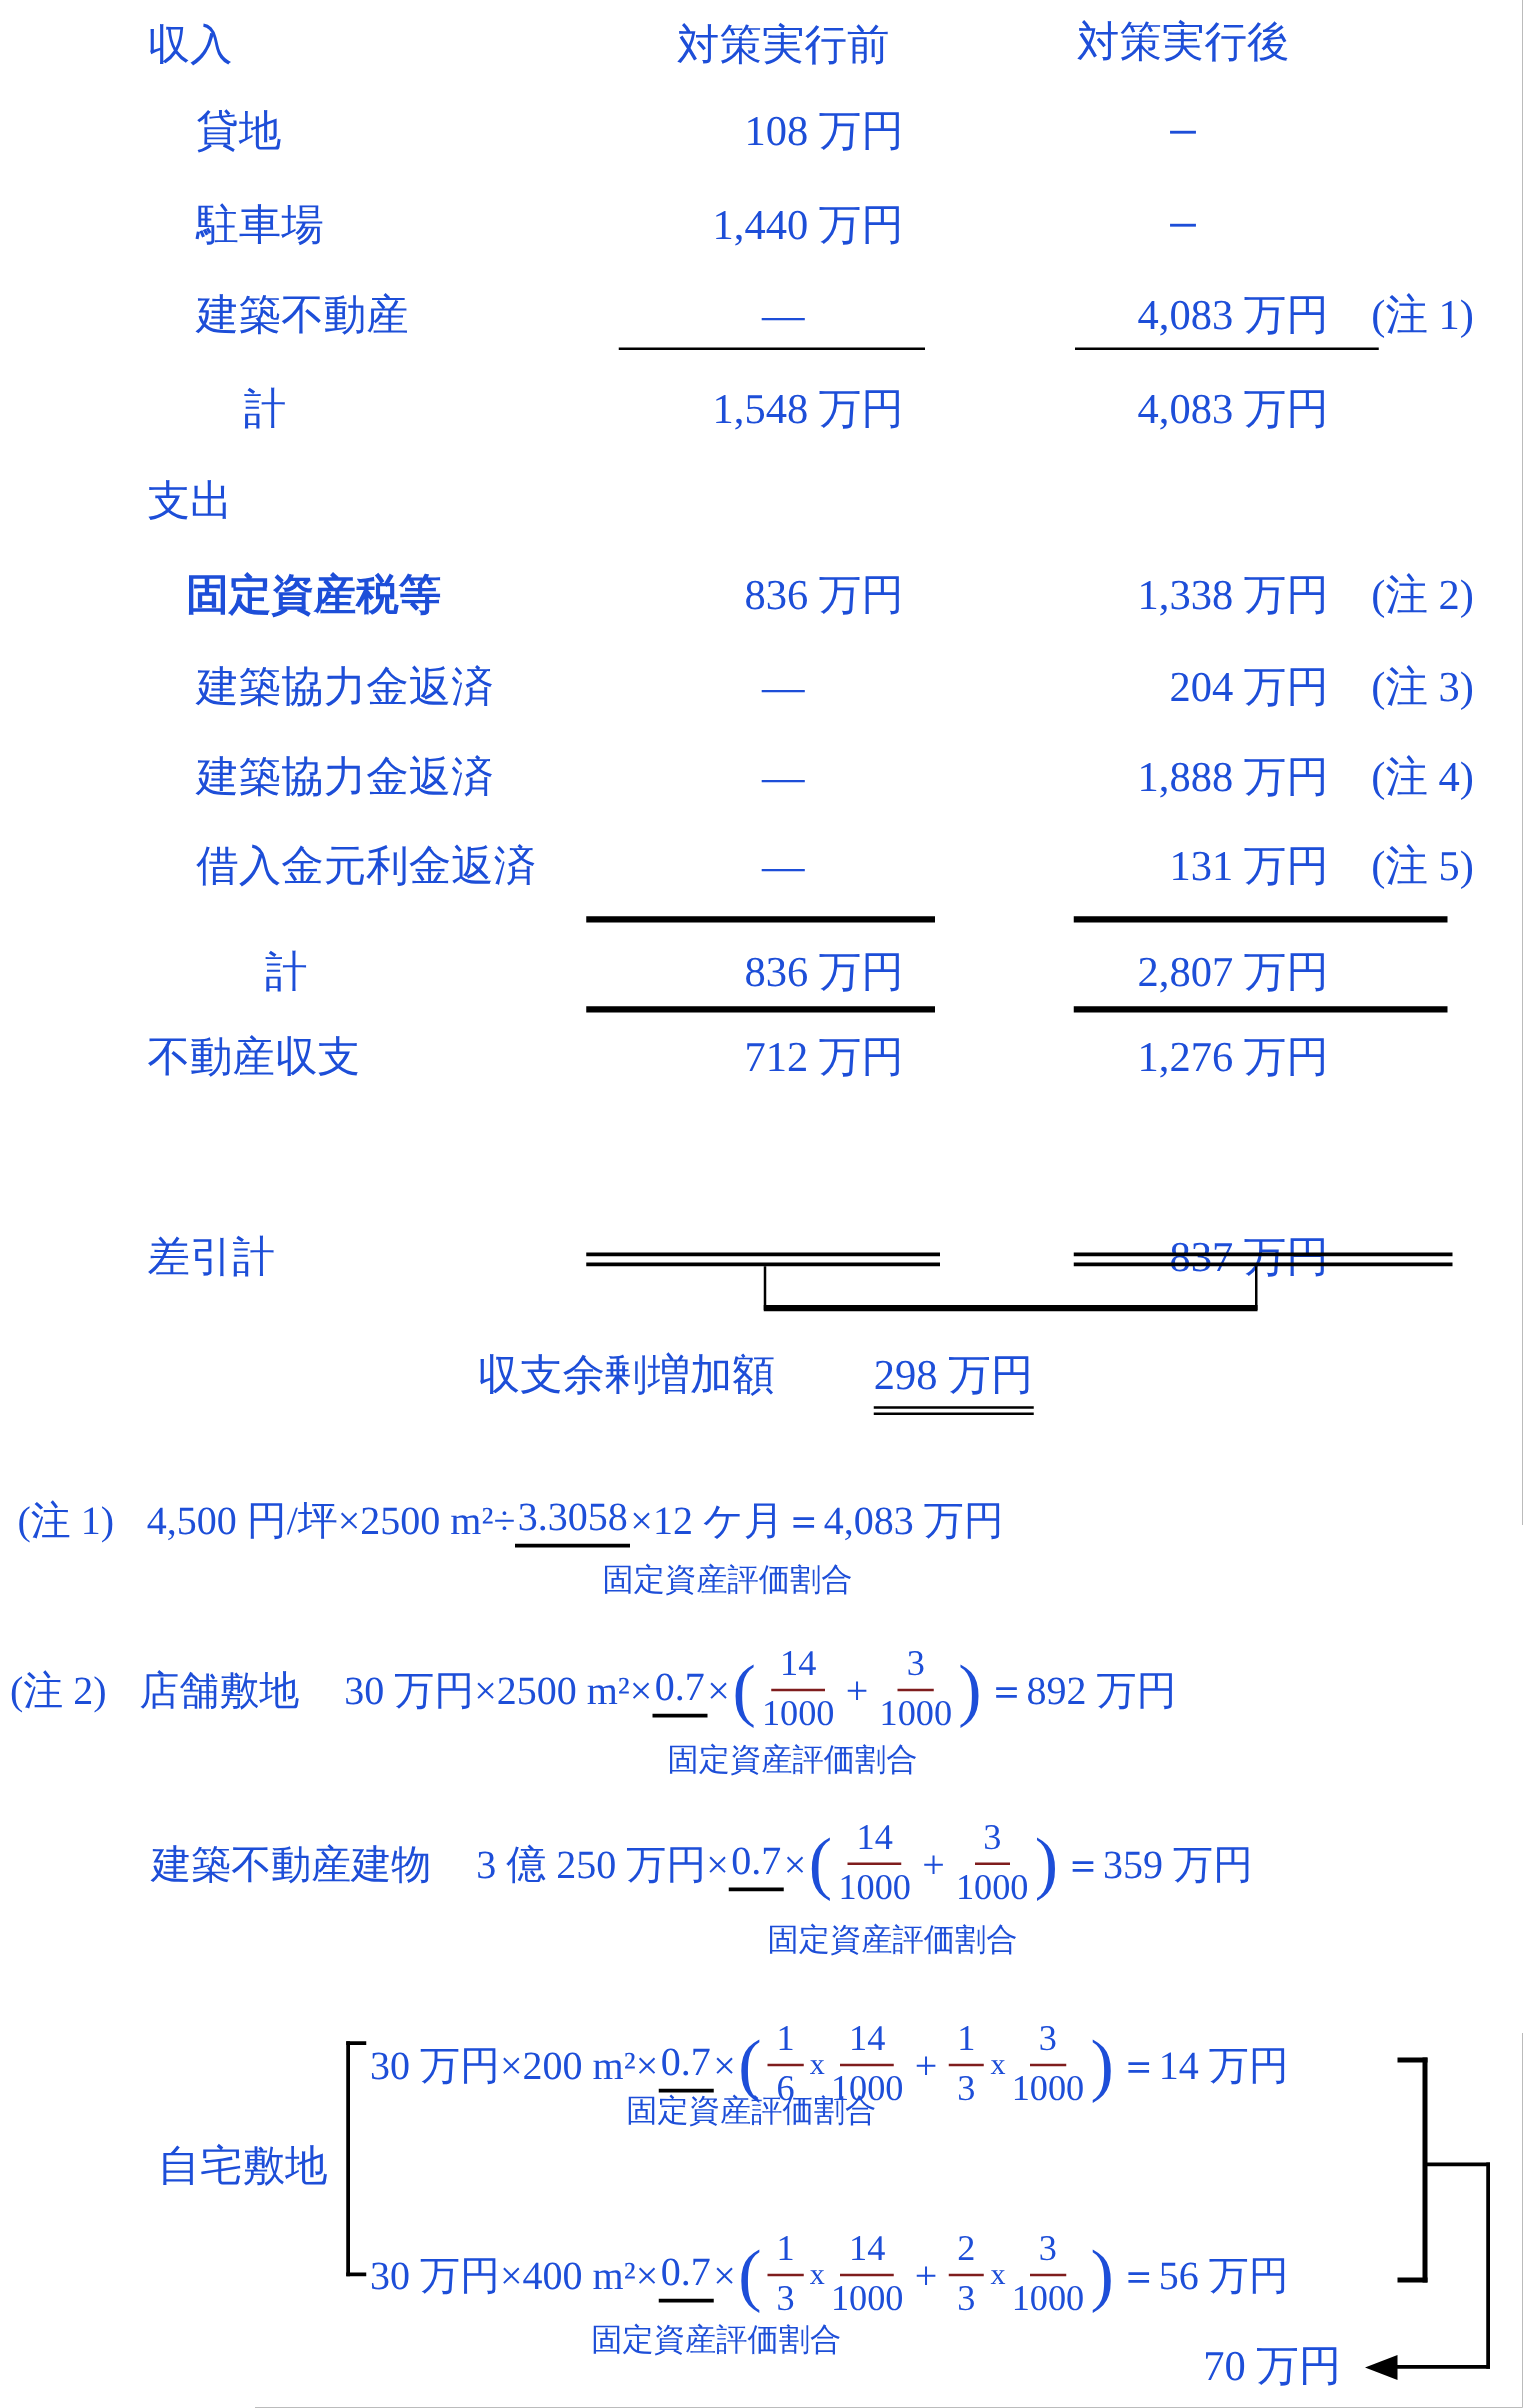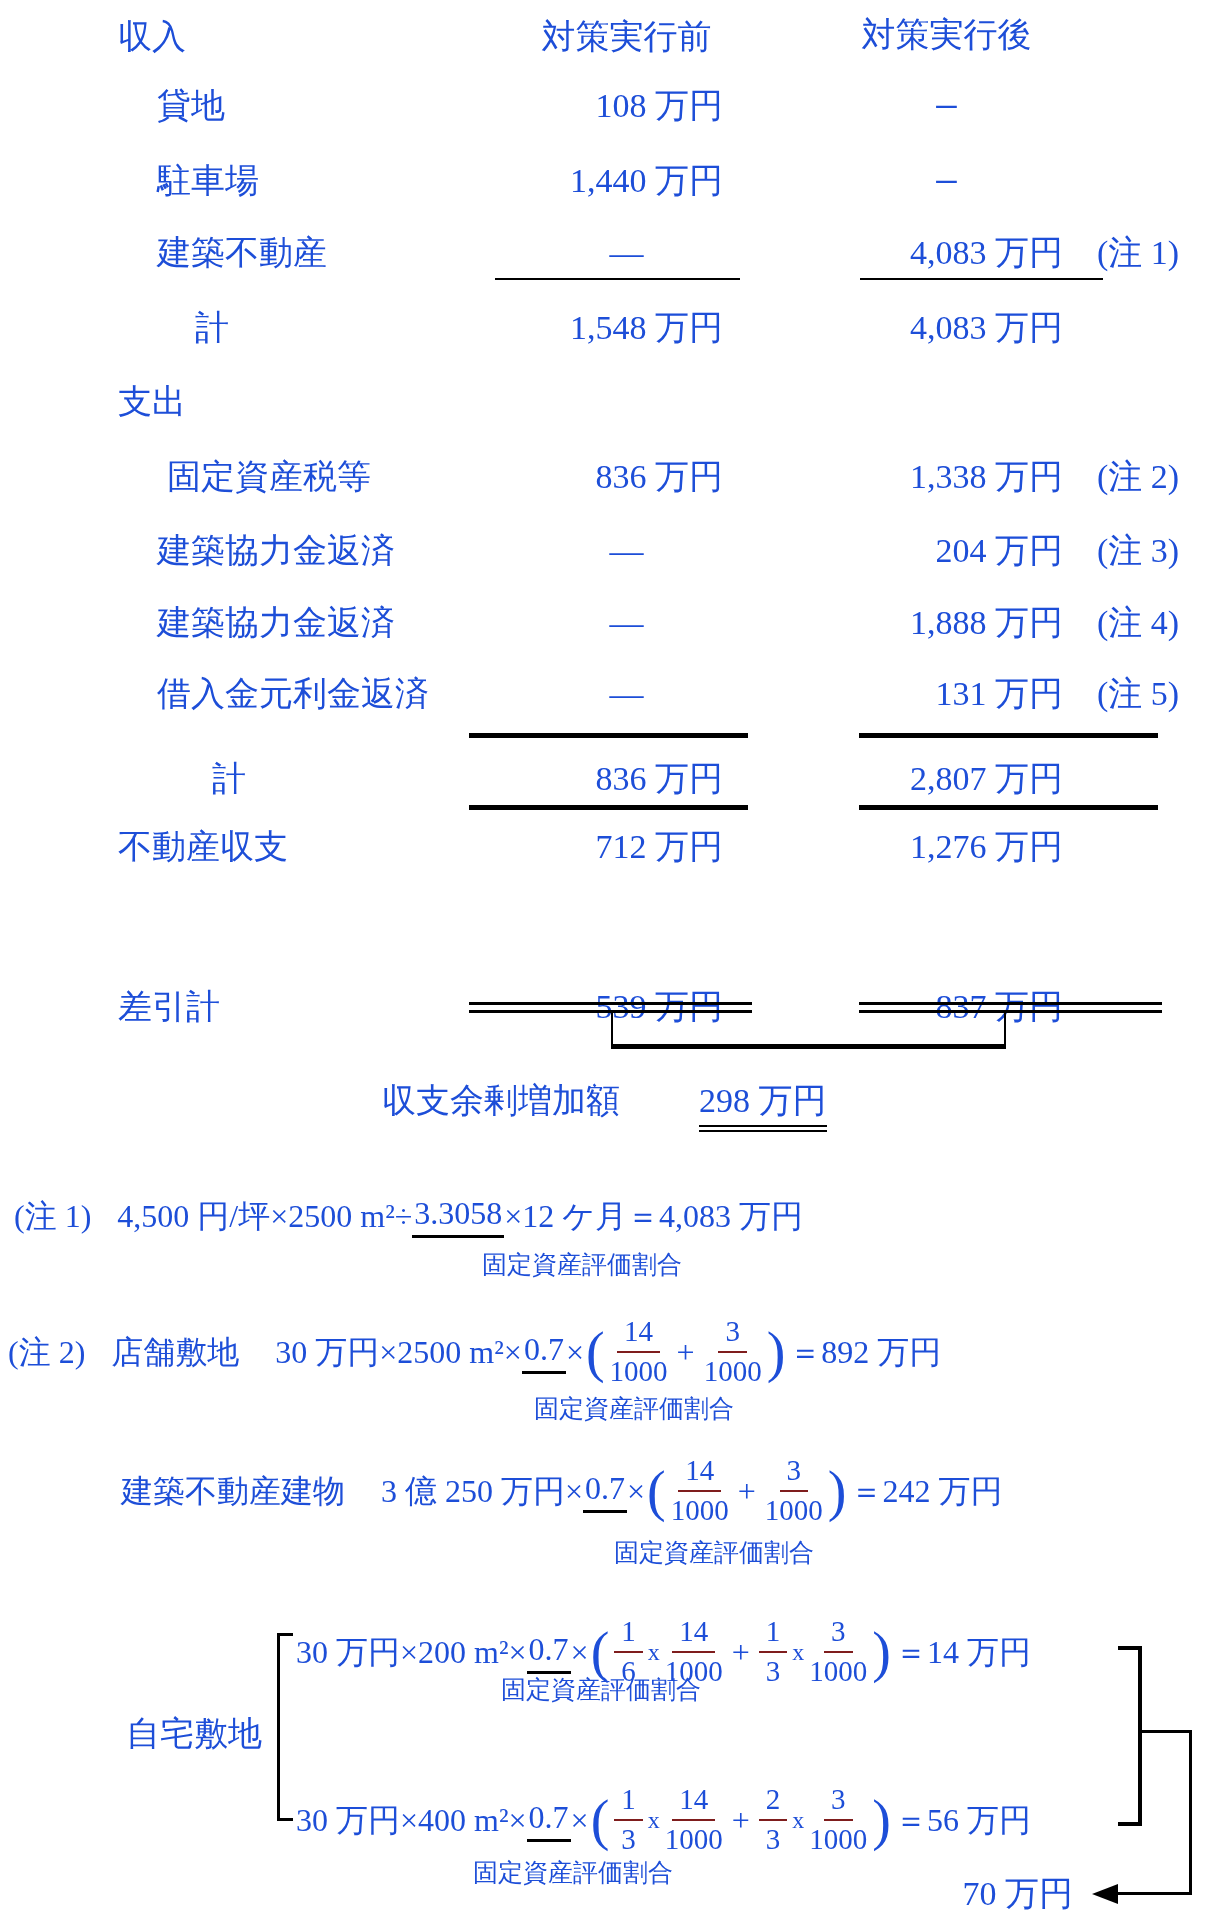--- a/index.html
+++ b/index.html
@@ -70,21 +70,21 @@
     <span style="left:195px;">計</span>
     <span class="c1">1,548 万円</span>
     <span class="c2">4,083 万円</span>
   </div>
 
   <div class="row t" style="top:381px;">
     <span style="left:118px;">支出</span>
   </div>
 
   <div class="row t" style="top:456px;">
-    <span style="left:167px;">固定資産税等</span>
+    <span style="left:149px;font-weight:bold;">固定資産税等</span>
     <span class="c1">836 万円</span>
     <span class="c2">1,338 万円</span>
     <span class="ntag">(注 2)</span>
   </div>
   <div class="row t" style="top:530px;">
     <span style="left:157px;">建築協力金返済</span>
     <span class="c1c">—</span>
     <span class="c2">204 万円</span>
     <span class="ntag">(注 3)</span>
   </div>
@@ -113,21 +113,20 @@
   <div class="rule" style="left:469px;top:805px;width:279px;height:5px;"></div>
   <div class="rule" style="left:859px;top:805px;width:299px;height:5px;"></div>
 
   <div class="row t" style="top:826px;">
     <span style="left:118px;">不動産収支</span>
     <span class="c1">712 万円</span>
     <span class="c2">1,276 万円</span>
   </div>
   <div class="row t" style="top:986px;">
     <span style="left:118px;">差引計</span>
-    <span class="c1">539 万円</span>
     <span class="c2">837 万円</span>
   </div>
 
   <div class="dblrule" style="left:469px;top:1002px;width:283px;"></div>
   <div class="dblrule" style="left:859px;top:1002px;width:303px;"></div>
 
   <div class="rule" style="left:611px;top:1013px;width:2px;height:35px;"></div>
   <div class="rule" style="left:1004px;top:1013px;width:2px;height:35px;"></div>
   <div class="rule" style="left:611px;top:1044px;width:395px;height:5px;"></div>
 
@@ -174,21 +173,21 @@
     <span class="frac">
         <span class="fnum">14</span>
         <span class="fden">1000</span>
       </span>
     <span class="plus">+</span>
     <span class="frac">
         <span class="fnum">3</span>
         <span class="fden">1000</span>
       </span>
     <span class="bigp">)</span>
-    <span class="eq">＝242 万円</span>
+    <span class="eq">＝359 万円</span>
   </div>
   <div class="cap" style="left:602px;top:1538px;">固定資産評価割合</div>
 
   <div class="abs t" style="left:126px;top:1713px;">自宅敷地</div>
   <div class="bracketL" style="left:277px;top:1633px;height:182px;"></div>
 
   <div class="formula" style="left:296px;top:1615px;">
     <span>30 万円×200 m²×</span>
     <span class="u">0.7</span>
     <span>×</span>

